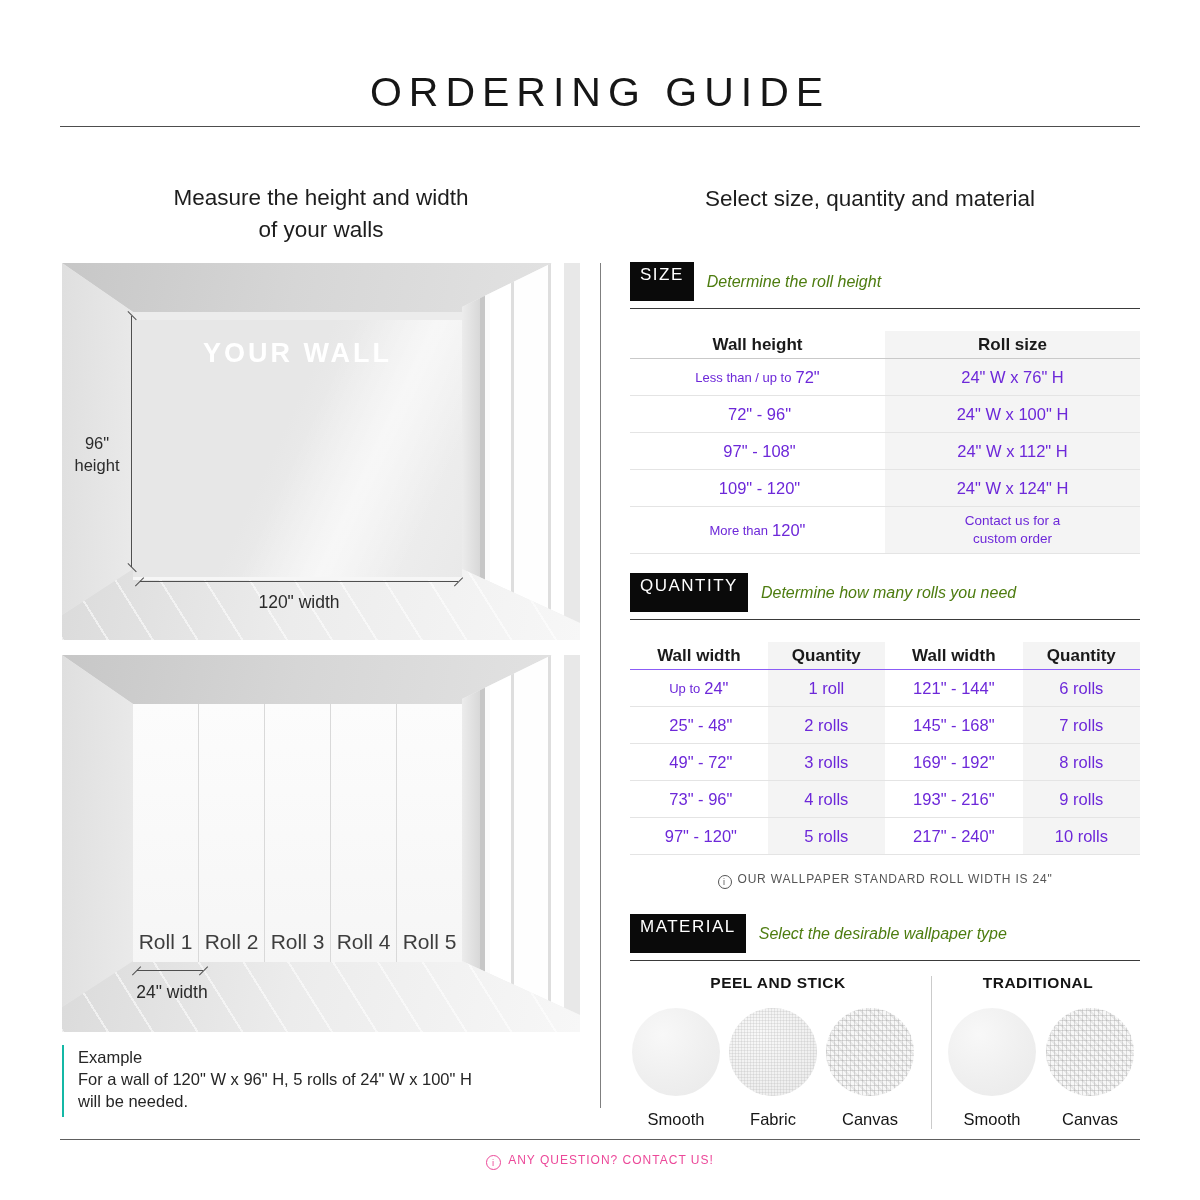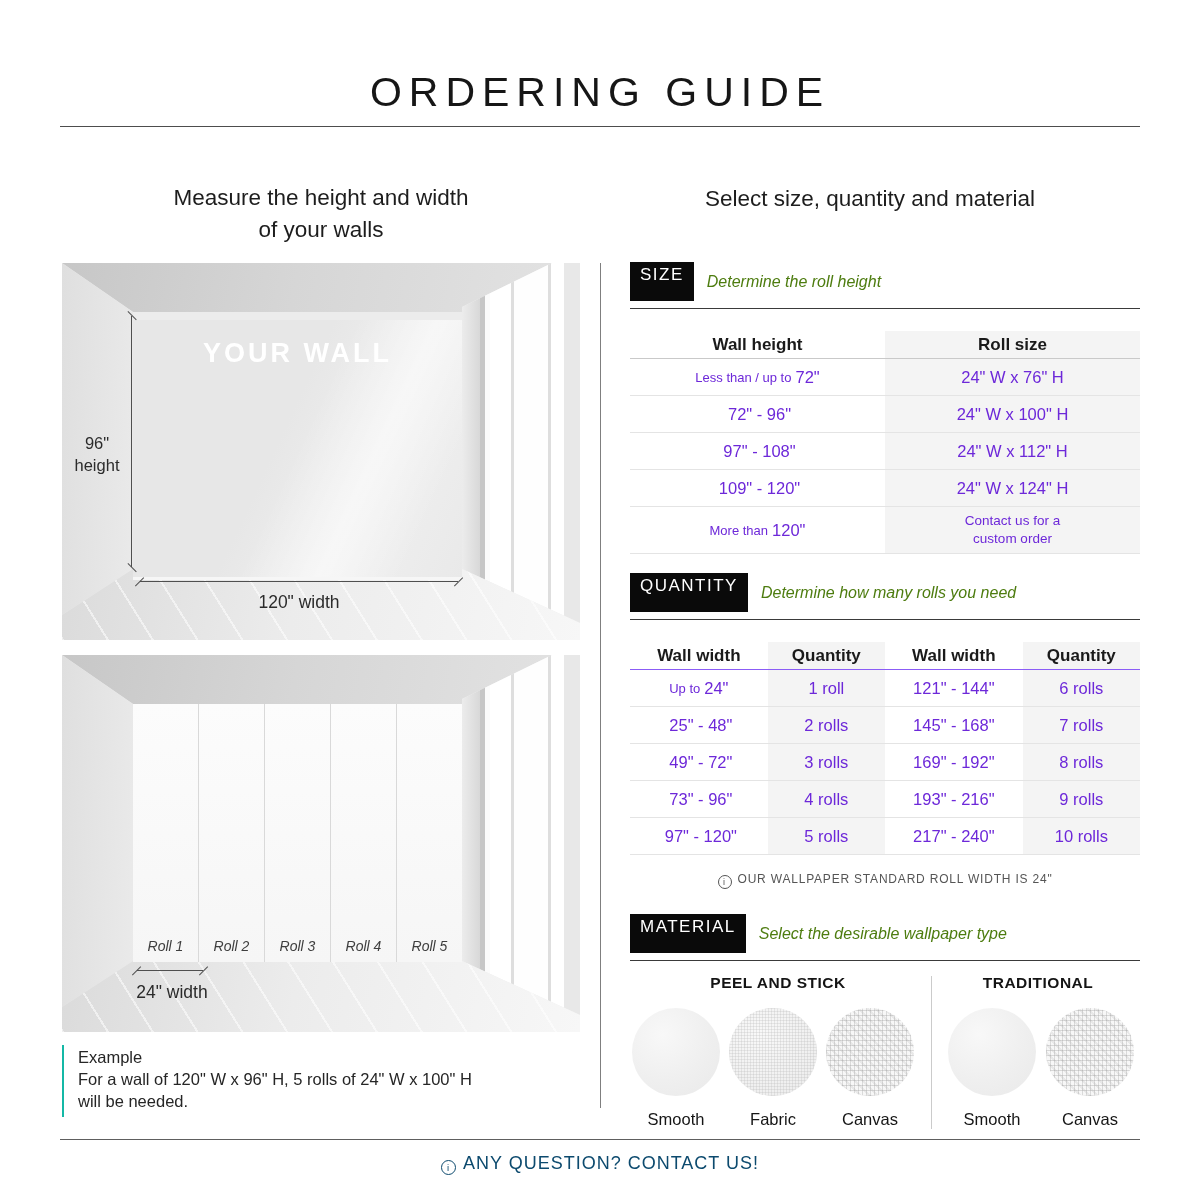--- a/index.html
+++ b/index.html
@@ -48,21 +48,21 @@
     background:linear-gradient(115deg,#e7e7e7 45%,#f0f0f0 70%,#e9e9e9 100%);
     display:flex;justify-content:center;border-bottom:3px solid #f6f6f6;margin-top:8px;}
   .r-backwall::after{content:"";position:absolute;inset:0;
     background:linear-gradient(115deg,transparent 50%,rgba(255,255,255,.5) 68%,transparent 86%);}
   .wall-label{color:#fff;font-weight:700;font-size:27px;letter-spacing:3px;margin-top:18px;position:relative;z-index:1;}
 
   
   .panels{position:absolute;left:71px;top:49px;width:329px;height:258px;display:flex;}
   .panel{flex:1;position:relative;background:linear-gradient(180deg,#fcfcfc 0%,#f6f6f6 100%);}
   .panel+.panel{border-left:1px solid #d9d9d9;}
-  .panel-label{position:absolute;left:0;right:0;bottom:8px;text-align:center;font-size:14px;color:#3e3e3e;font-style:italic;}
+  .panel-label{position:absolute;left:0;right:0;bottom:8px;text-align:center;font-size:21px;color:#3e3e3e;}
 
   
   .dim-v{position:absolute;left:69px;top:53px;width:0;height:251px;border-left:1.3px solid #4f4f4f;}
   .dim-v::before,.dim-v::after{content:"";position:absolute;left:-6px;width:12px;height:1.3px;background:#4f4f4f;transform:rotate(45deg);}
   .dim-v::before{top:-1px;} .dim-v::after{bottom:-1px;}
   .dim-h{position:absolute;height:0;border-top:1.3px solid #4f4f4f;}
   .dim-h::before,.dim-h::after{content:"";position:absolute;top:-6px;width:1.3px;height:12px;background:#4f4f4f;transform:rotate(45deg);}
   .dim-h::before{left:-1px;} .dim-h::after{right:-1px;}
   #dim-w1{left:78px;top:318px;width:318px;}
   #dim-w2{left:75px;top:315px;width:66px;}
@@ -116,21 +116,21 @@
   .tex-canvas{background:
     repeating-linear-gradient(0deg, rgba(150,150,150,.32) 0 1px, transparent 1px 5px),
     repeating-linear-gradient(90deg, rgba(150,150,150,.30) 0 1px, transparent 1px 4px),
     repeating-linear-gradient(45deg, rgba(165,165,165,.18) 0 2px, transparent 2px 6px),
     #f7f7f7;}
   .swatch-label{margin-top:14px;text-align:center;font-size:16.5px;font-weight:500;color:#161616;}
 
   
   .footer-divider{position:absolute;left:60px;top:1139px;width:1080px;border-top:1.3px solid #5e5e5e;}
   .footer-note{position:absolute;left:0;top:1153px;width:100%;text-align:center;
-    font-size:18px;letter-spacing:1px;color:#0c4a6e;}
+    font-size:12px;letter-spacing:1px;color:#ec4899;}
   .info-icon{display:inline-flex;width:13px;height:13px;border:1px solid currentColor;border-radius:50%;
     align-items:center;justify-content:center;font-size:9.5px;margin-right:7px;vertical-align:-2px;}
   .info-icon::before{content:"i";}
   .qty-note .info-icon{width:12px;height:12px;font-size:9px;margin-right:6px;}
 </style>
 </head>
 <body>
 
 <div id="canvas">
 

